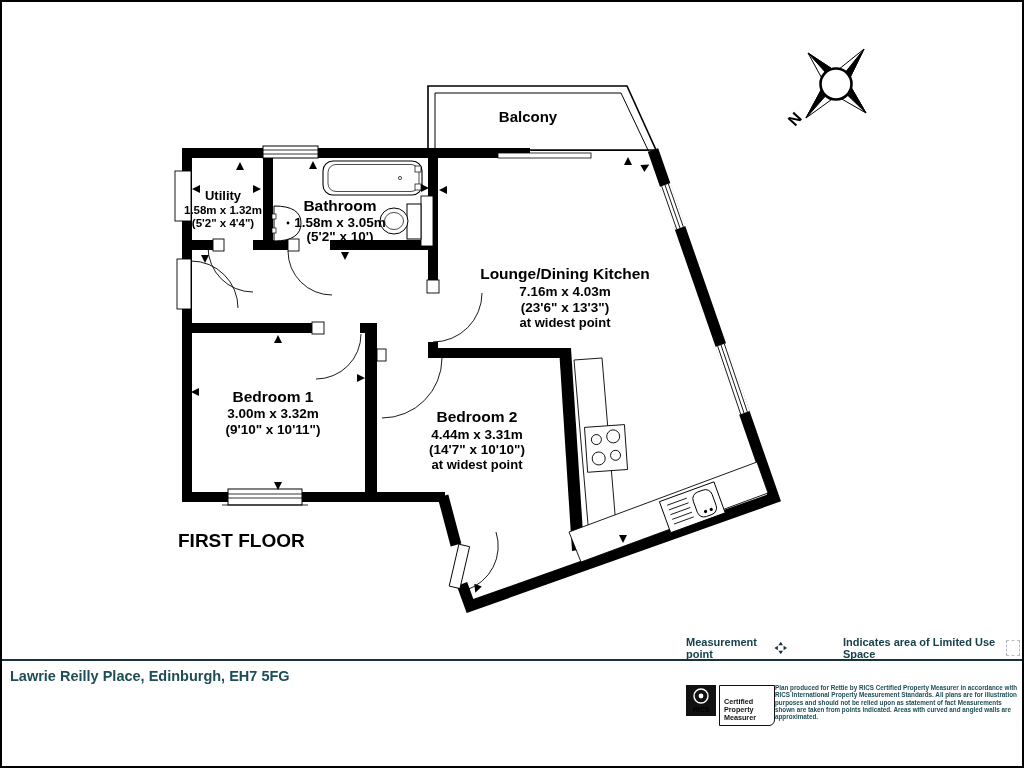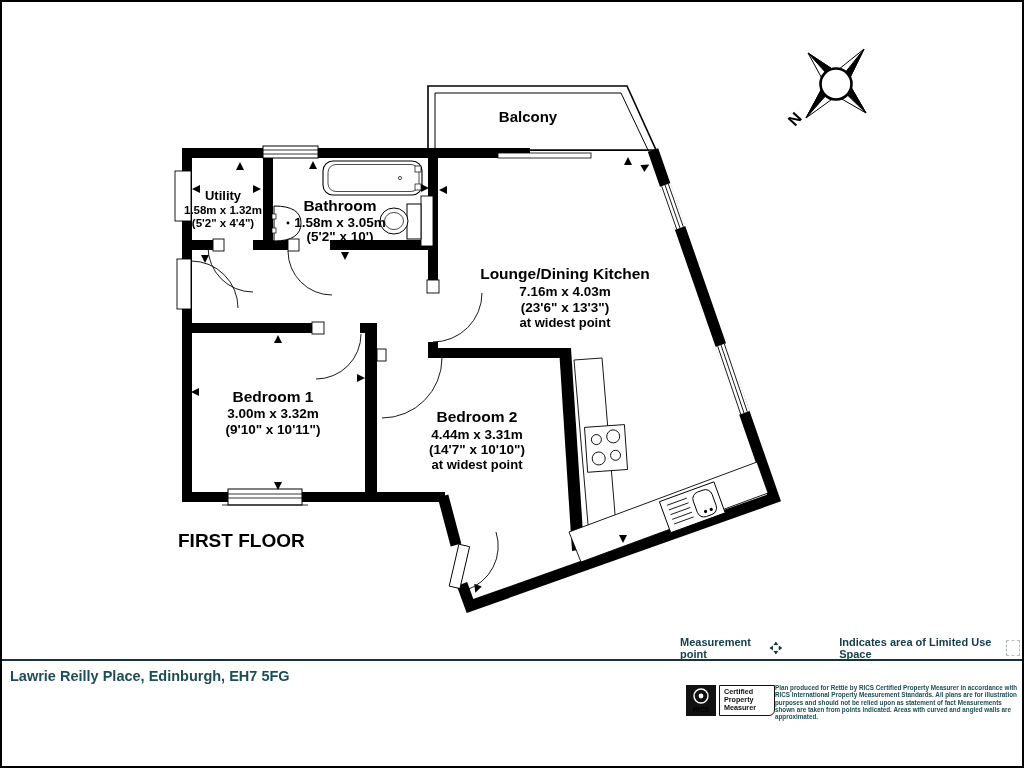--- a/index.html
+++ b/index.html
@@ -3,29 +3,29 @@
 <meta charset="utf-8">
 <style>
   html,body{margin:0;padding:0;background:#fff;}
   .canvas{position:relative;width:1024px;height:768px;background:#ffffff;overflow:hidden;
           font-family:"Liberation Sans",sans-serif;}
   .frame{position:absolute;inset:0;border:2px solid #000;pointer-events:none;}
   svg text{font-family:"Liberation Sans",sans-serif;font-weight:700;fill:#000;}
   .addr{position:absolute;left:10px;top:668px;font-size:14.5px;font-weight:700;color:#1d4d57;}
   .meas-row{position:absolute;left:680px;top:638px;width:340px;height:20px;color:#17404a;
             font-size:11px;font-weight:700;display:flex;align-items:center;}
-  .meas-label{margin-right:3px;}
+  .meas-label{margin-right:3px;margin-left:6px;}
   .lus-label{margin-left:56px;margin-right:6px;}
   .lus-box{width:14px;height:14px;border:1px dashed #b3bcbe;background:#fff;}
   .rule{position:absolute;left:0;top:659px;width:1024px;height:2px;background:#17333c;}
   .rics-wrap{position:absolute;left:686px;top:685px;display:flex;align-items:flex-start;}
   .rics-black{width:30px;height:31px;background:#111;color:#fff;position:relative;}
   .rics-black svg{display:block;}
   .rics-cert{width:50px;height:25px;border:1.3px solid #111;border-radius:0 0 6px 0;background:#fff;
-             font-size:7.2px;line-height:1.1;font-weight:700;color:#111;padding:2px 0 2px 4px;margin-left:3px;}
+             font-size:7.2px;line-height:1.1;font-weight:700;color:#111;padding:12px 0 2px 4px;margin-left:3px;}
   .disclaimer{position:absolute;left:775px;top:684px;width:246px;font-size:6.3px;line-height:7.3px;
               font-weight:700;color:#1d4d57;text-align:left;}
 </style>
 </head>
 <body>
 
 <div class="canvas">
 
 <svg width="1024" height="632" viewBox="0 0 1024 632">
 

